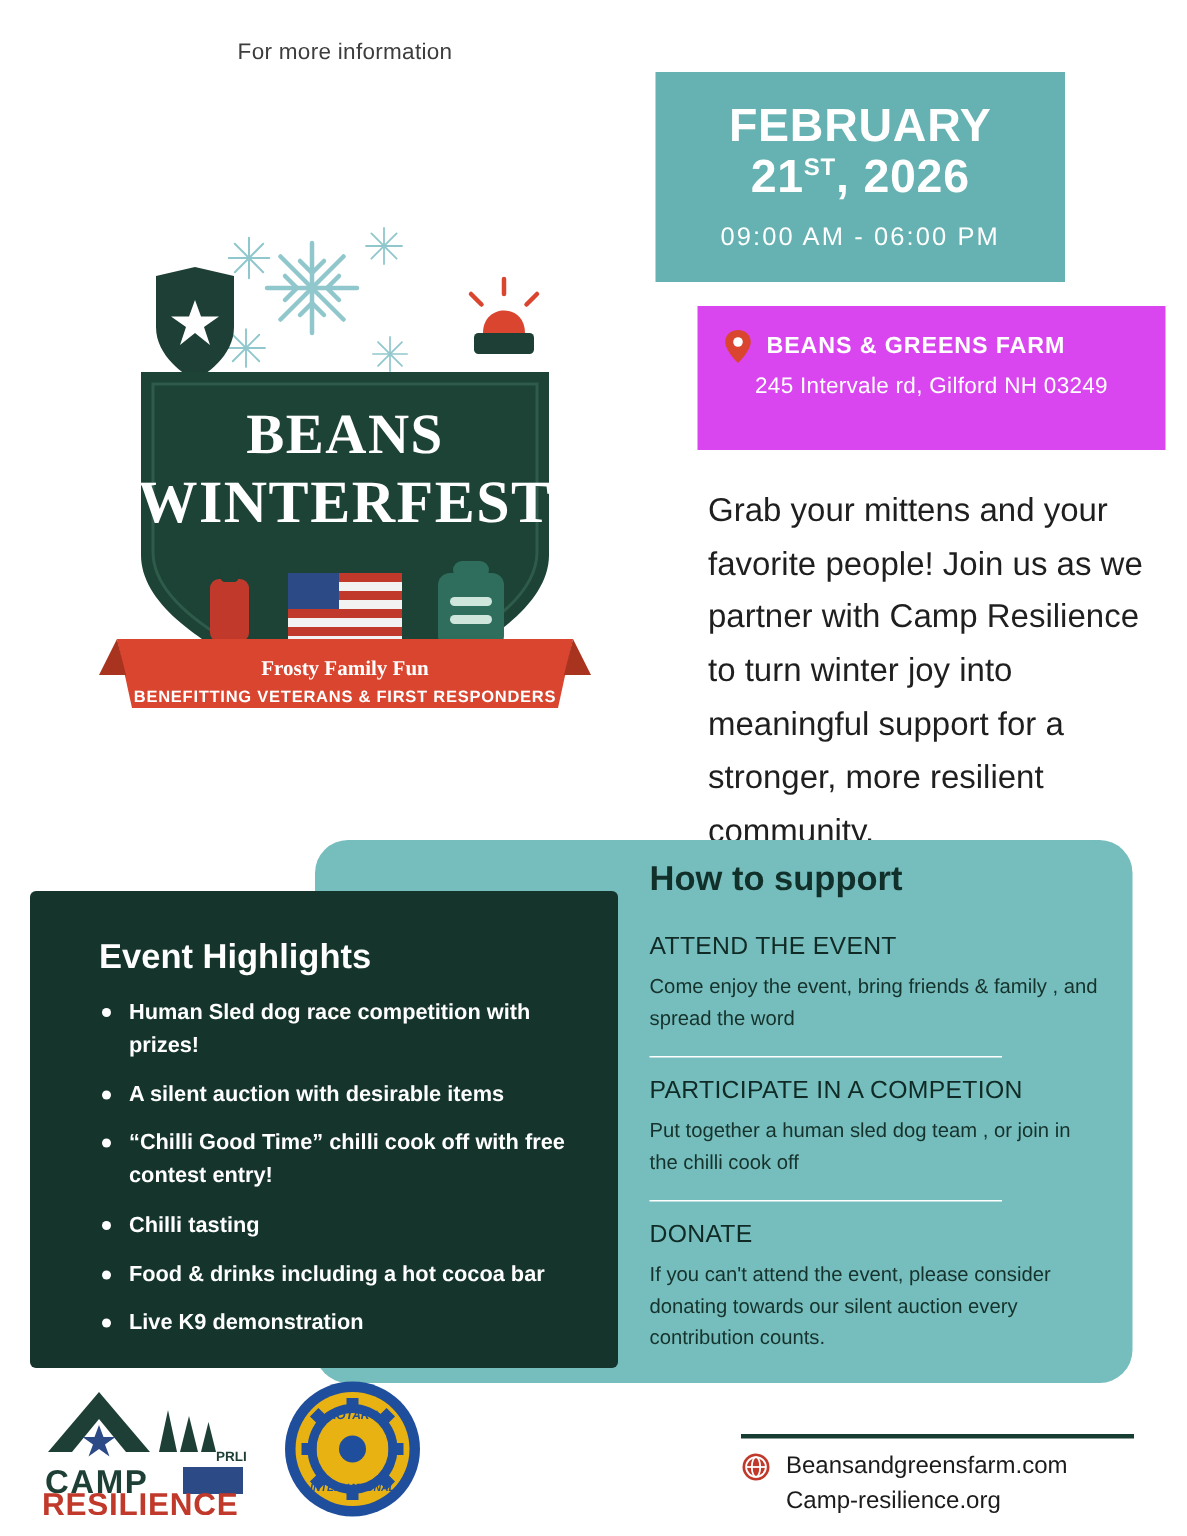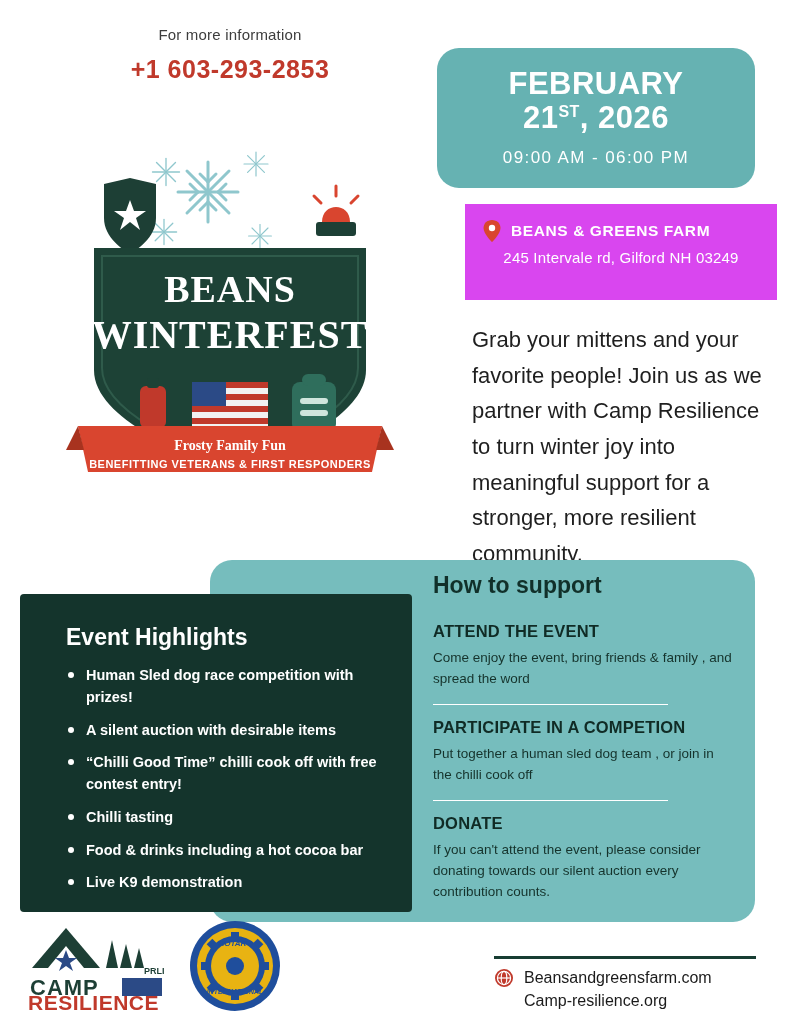--- a/index.html
+++ b/index.html
@@ -26,23 +26,23 @@
     font-size: 25px; font-weight: bold; color: #c0392b; letter-spacing: .5px;
   }
 
   
   .logo-wrap {
     position: absolute; left: 60px; top: 120px; width: 340px; height: 380px;
   }
 
   
   .date-banner {
-    position: absolute; left: 437px; top: 48px; width: 318px; height: 140px;
+    position: absolute; left: 437px; top: 48px; width: 273px; height: 140px;
     background: #66b2b2; color: #ffffff;
-    display: flex; flex-direction: column; align-items: center; justify-content: center; border-radius: 22px;
+    display: flex; flex-direction: column; align-items: center; justify-content: center;
   }
   .date-line1 {
     font-size: 31px; font-weight: bold; letter-spacing: .5px; line-height: 1.05;
   }
   .date-line2 {
     font-size: 31px; font-weight: bold; letter-spacing: .5px; line-height: 1.15;
   }
   .date-line2 sup { font-size: 16px; vertical-align: super; }
   .date-time {
     margin-top: 12px; font-size: 17px; letter-spacing: 1.4px;
@@ -78,21 +78,21 @@
   }
   .support-title {
     position: absolute; left: 433px; top: 572px; width: 300px;
     font-size: 23px; font-weight: bold; color: #11302a;
   }
   .support-items {
     position: absolute; left: 433px; top: 622px; width: 300px;
   }
   .support-item { margin-bottom: 14px; }
   .support-item h4 {
-    margin: 0 0 7px 0; font-size: 16.5px; font-weight: bold; color: #102b25;
+    margin: 0 0 7px 0; font-size: 16.5px; font-weight: normal; color: #102b25;
     letter-spacing: .2px;
   }
   .support-item p {
     margin: 0; font-size: 13.5px; line-height: 1.55; color: #15332c;
   }
   .support-sep {
     height: 1px; background: #ffffff; margin: 13px 0 13px 0; width: 235px;
   }
 
   
@@ -132,21 +132,20 @@
     display: flex; align-items: flex-start; gap: 10px;
   }
   .globe-icon { width: 20px; height: 20px; flex: 0 0 20px; margin-top: 2px; }
   .web-lines { font-size: 16px; line-height: 1.45; color: #1b1b1b; }
 </style>
 </head>
 <body>
 
 <div class="contact-block">
   <div class="contact-label">For more information</div>
-  <div class="contact-phone">+1 603-293-2853</div>
 </div>
 
 <div class="logo-wrap">
   <svg viewBox="0 0 340 380" width="340" height="380" aria-hidden="true">
 
     <g stroke="#8fc7cd" stroke-width="3" stroke-linecap="round" fill="none">
       <g transform="translate(148,72)">
         <line x1="-30" y1="0" x2="30" y2="0"></line>
           <line x1="0" y1="-30" x2="0" y2="30"></line>
         <line x1="-21" y1="-21" x2="21" y2="21"></line>

